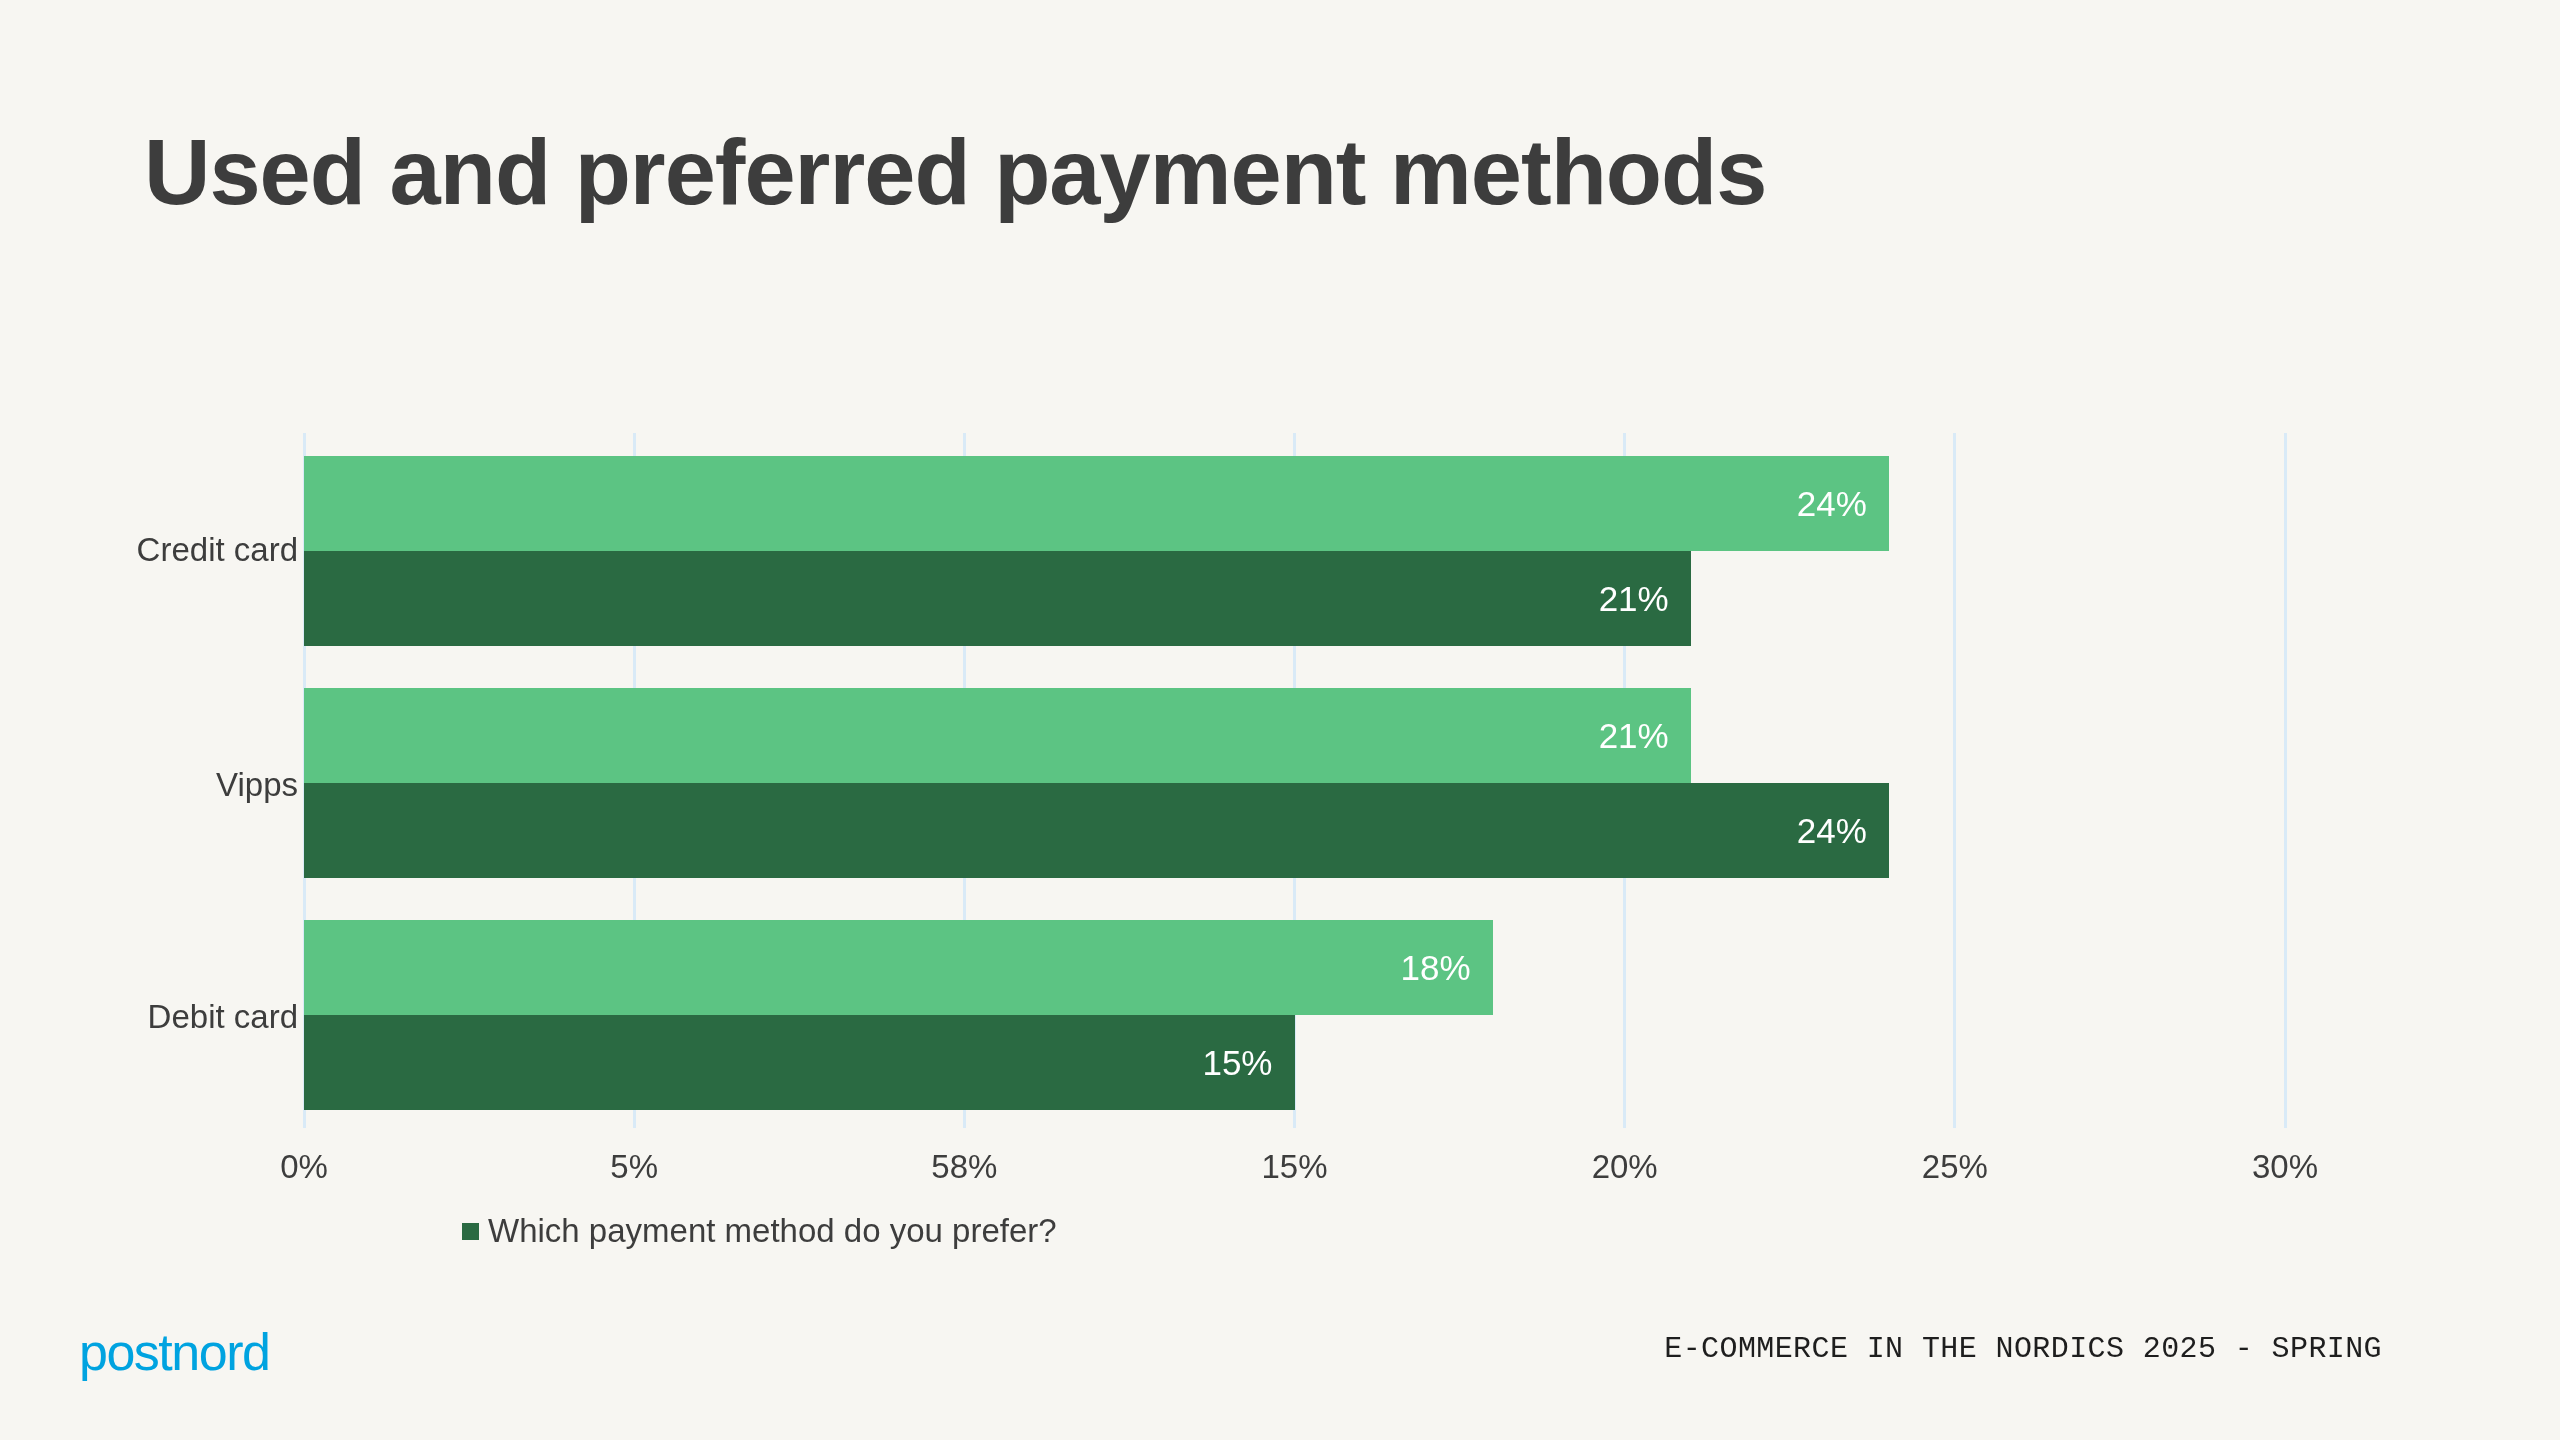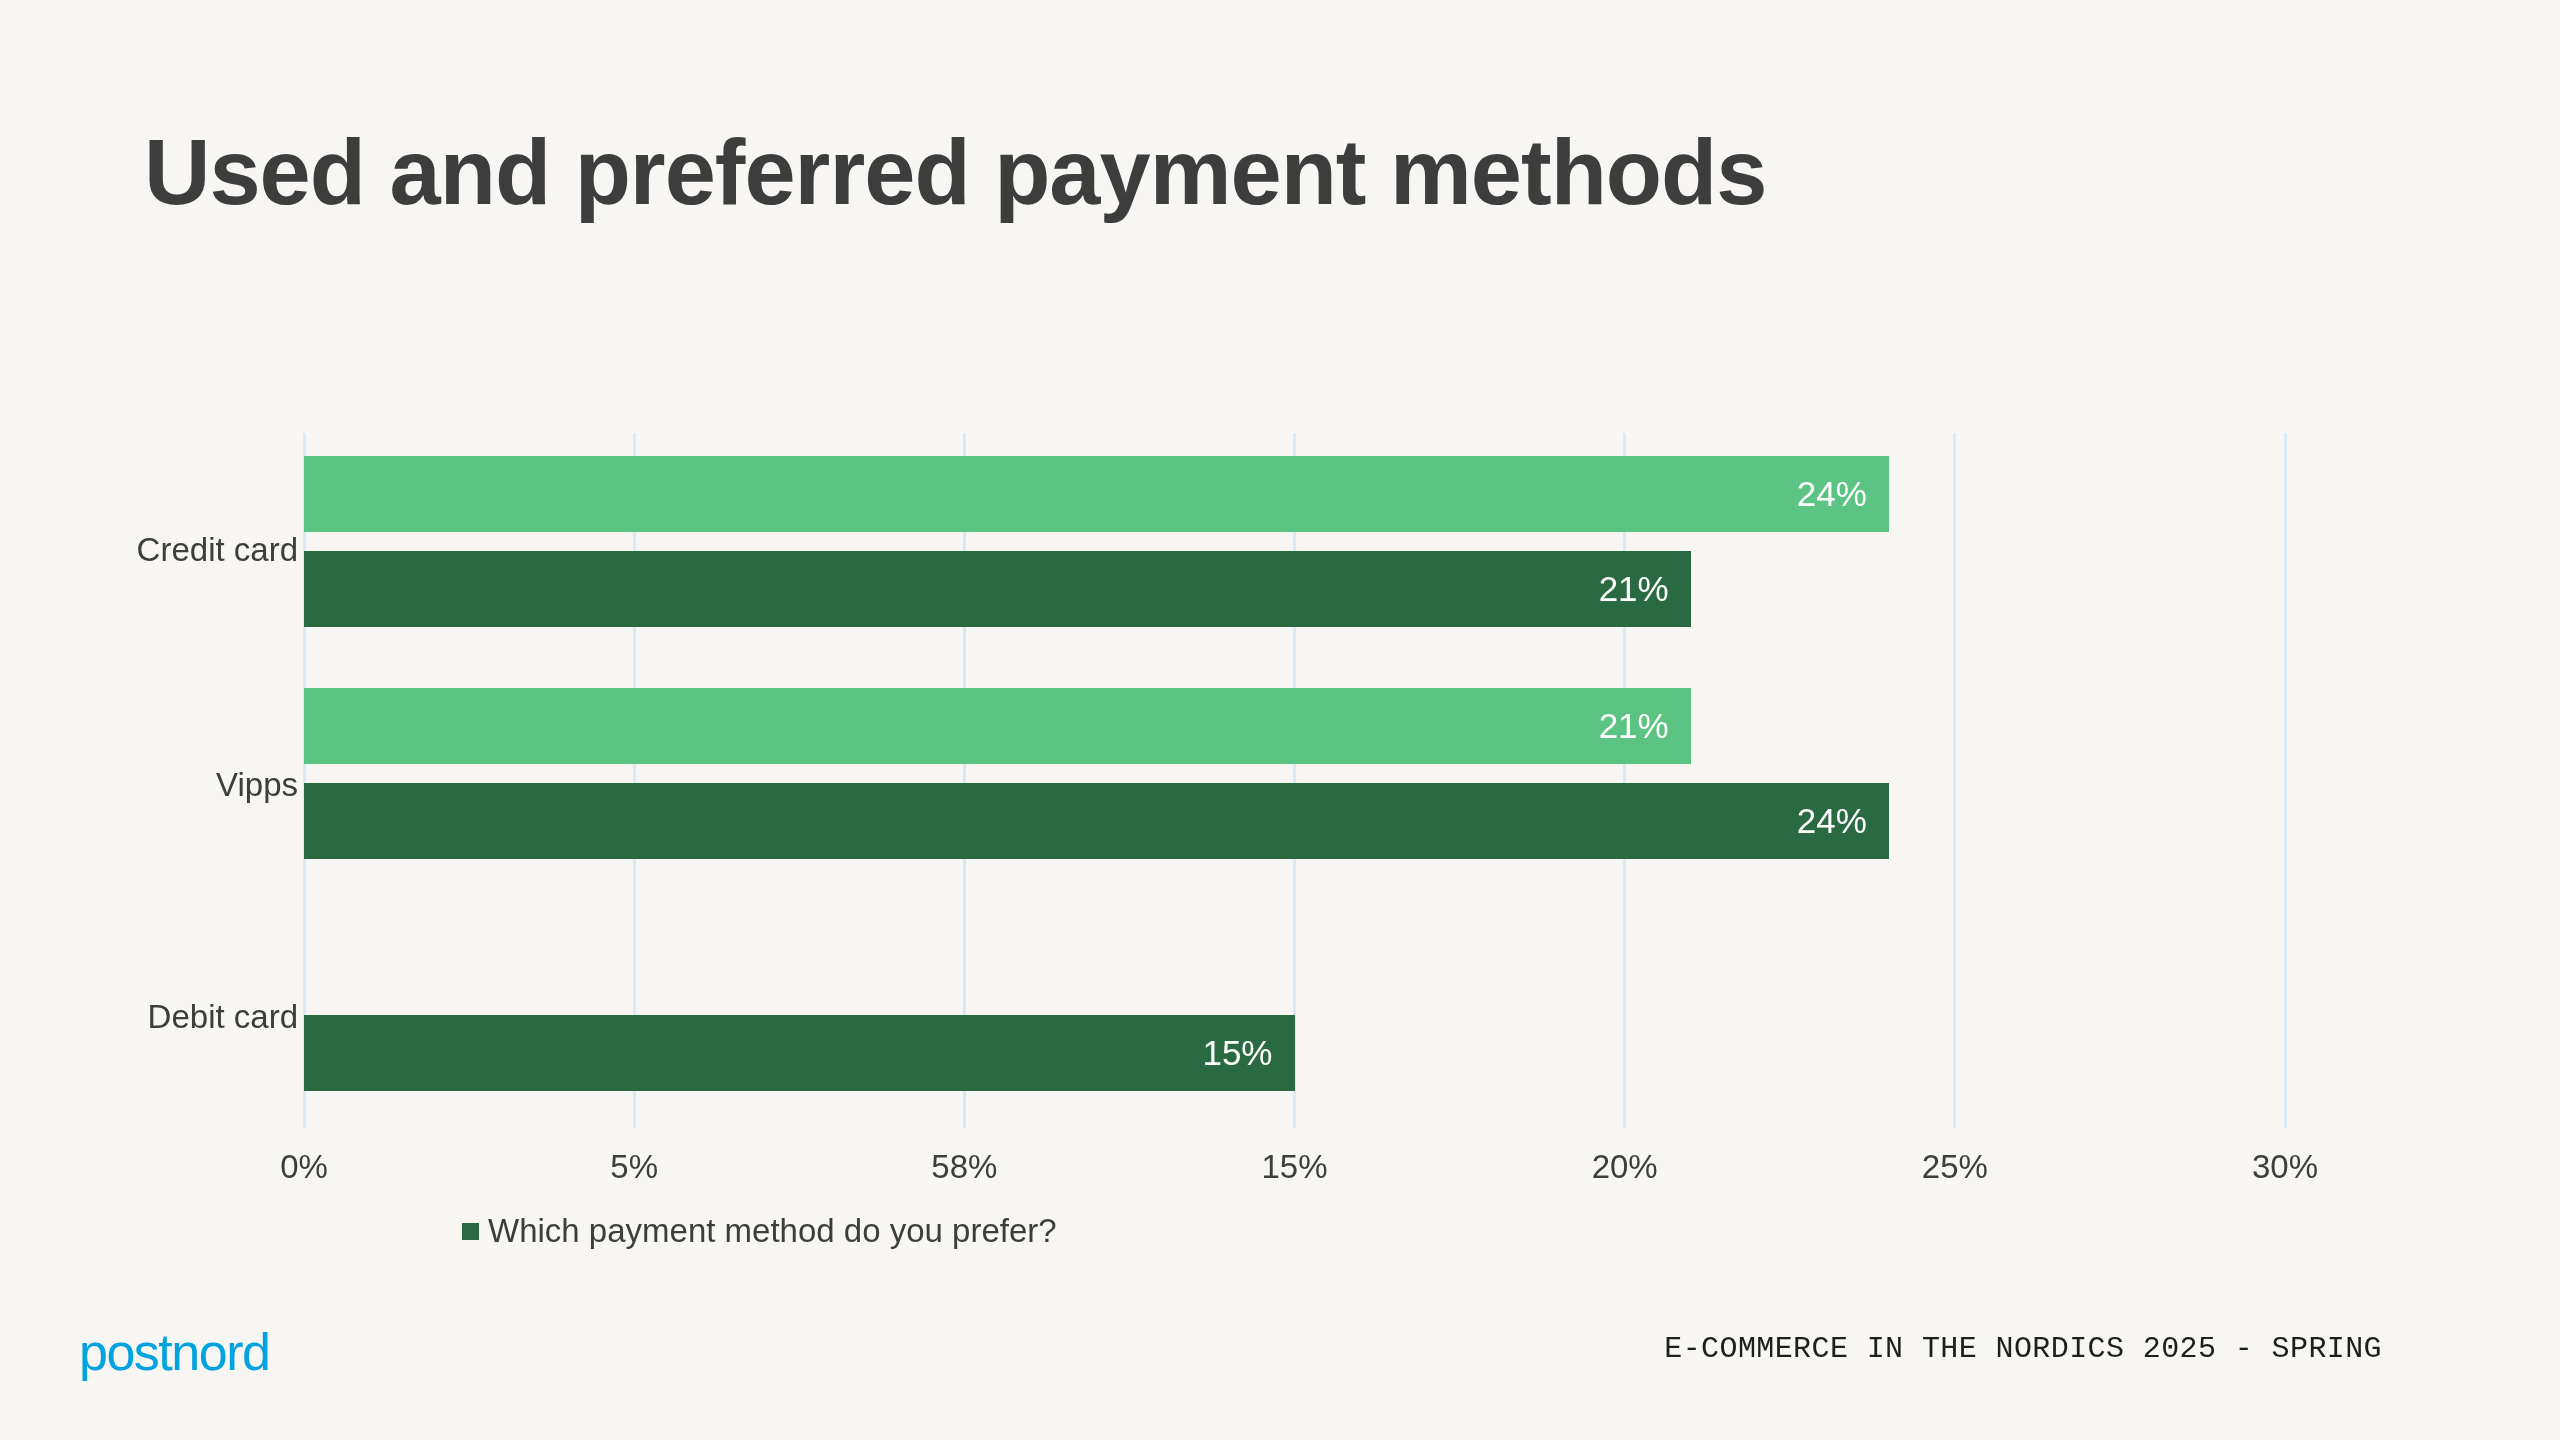--- a/index.html
+++ b/index.html
@@ -54,21 +54,21 @@
   }
 
   .bar-group {
     position: absolute;
     left: 0;
     width: 100%;
   }
   .bar {
     position: absolute;
     left: 0;
-    height: 76px;
+    height: 95px;
     display: flex;
     align-items: center;
     justify-content: flex-end;
     box-sizing: border-box;
   }
   .bar.used { background: #5CC483; top: 0; }
   .bar.preferred { background: #2A6A42; top: 95px; }
 
   .bar-value {
     color: #FFFFFF;
@@ -167,20 +167,23 @@
       </div>
       <div class="bar-group" style="top: 255px; height: 190px;">
         <div class="bar used" style="width: 1386.7px; background: rgb(92, 196, 131);">
           <span class="bar-value">21%</span>
         </div>
         <div class="bar preferred" style="width: 1584.8px; background: rgb(42, 106, 66);">
           <span class="bar-value">24%</span>
         </div>
       </div>
       <div class="bar-group" style="top: 487px; height: 190px;">
+        <div class="bar used" style="width: 1188.6px; background: rgb(92, 196, 131);">
+          <span class="bar-value">18%</span>
+        </div>
         <div class="bar preferred" style="width: 990.5px; background: rgb(42, 106, 66);">
           <span class="bar-value">15%</span>
         </div>
       </div>
     </div>
 <div class="cat-label" style="top: 531px; margin-left: 40px;">Credit card</div>
     <div class="cat-label" style="top: 766px;">Vipps</div>
     <div class="cat-label" style="top: 998px;">Debit card</div>
     <div class="tick-label" style="left: 304px;">0%</div>
     <div class="tick-label" style="left: 634.167px;">5%</div>

